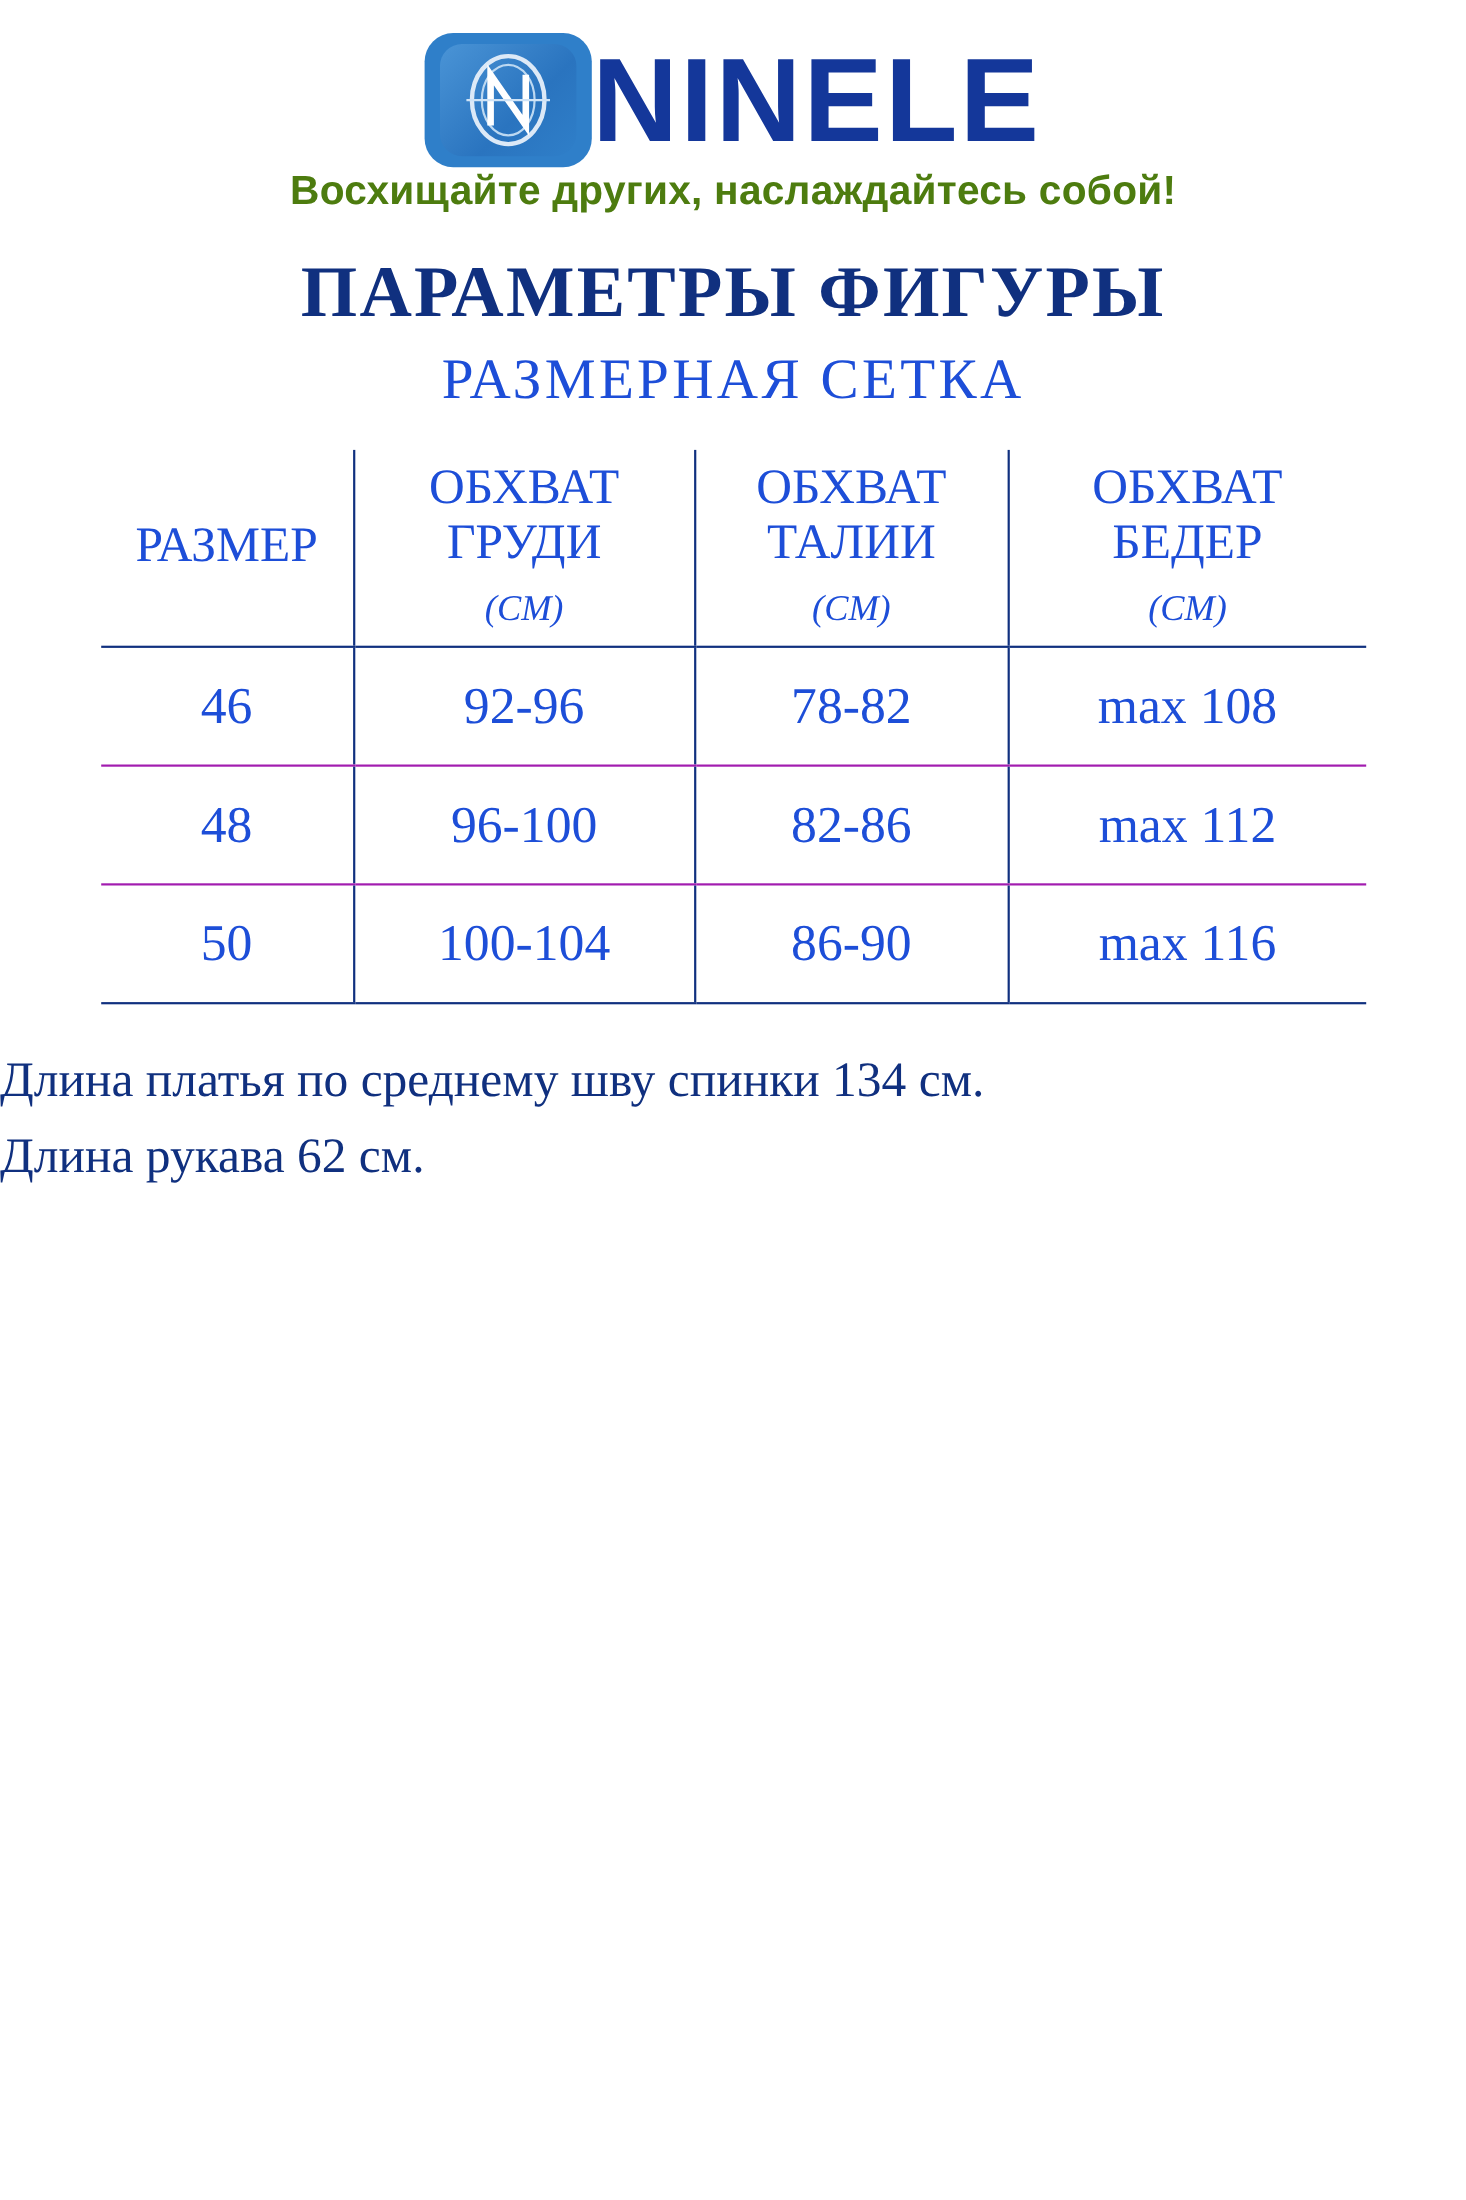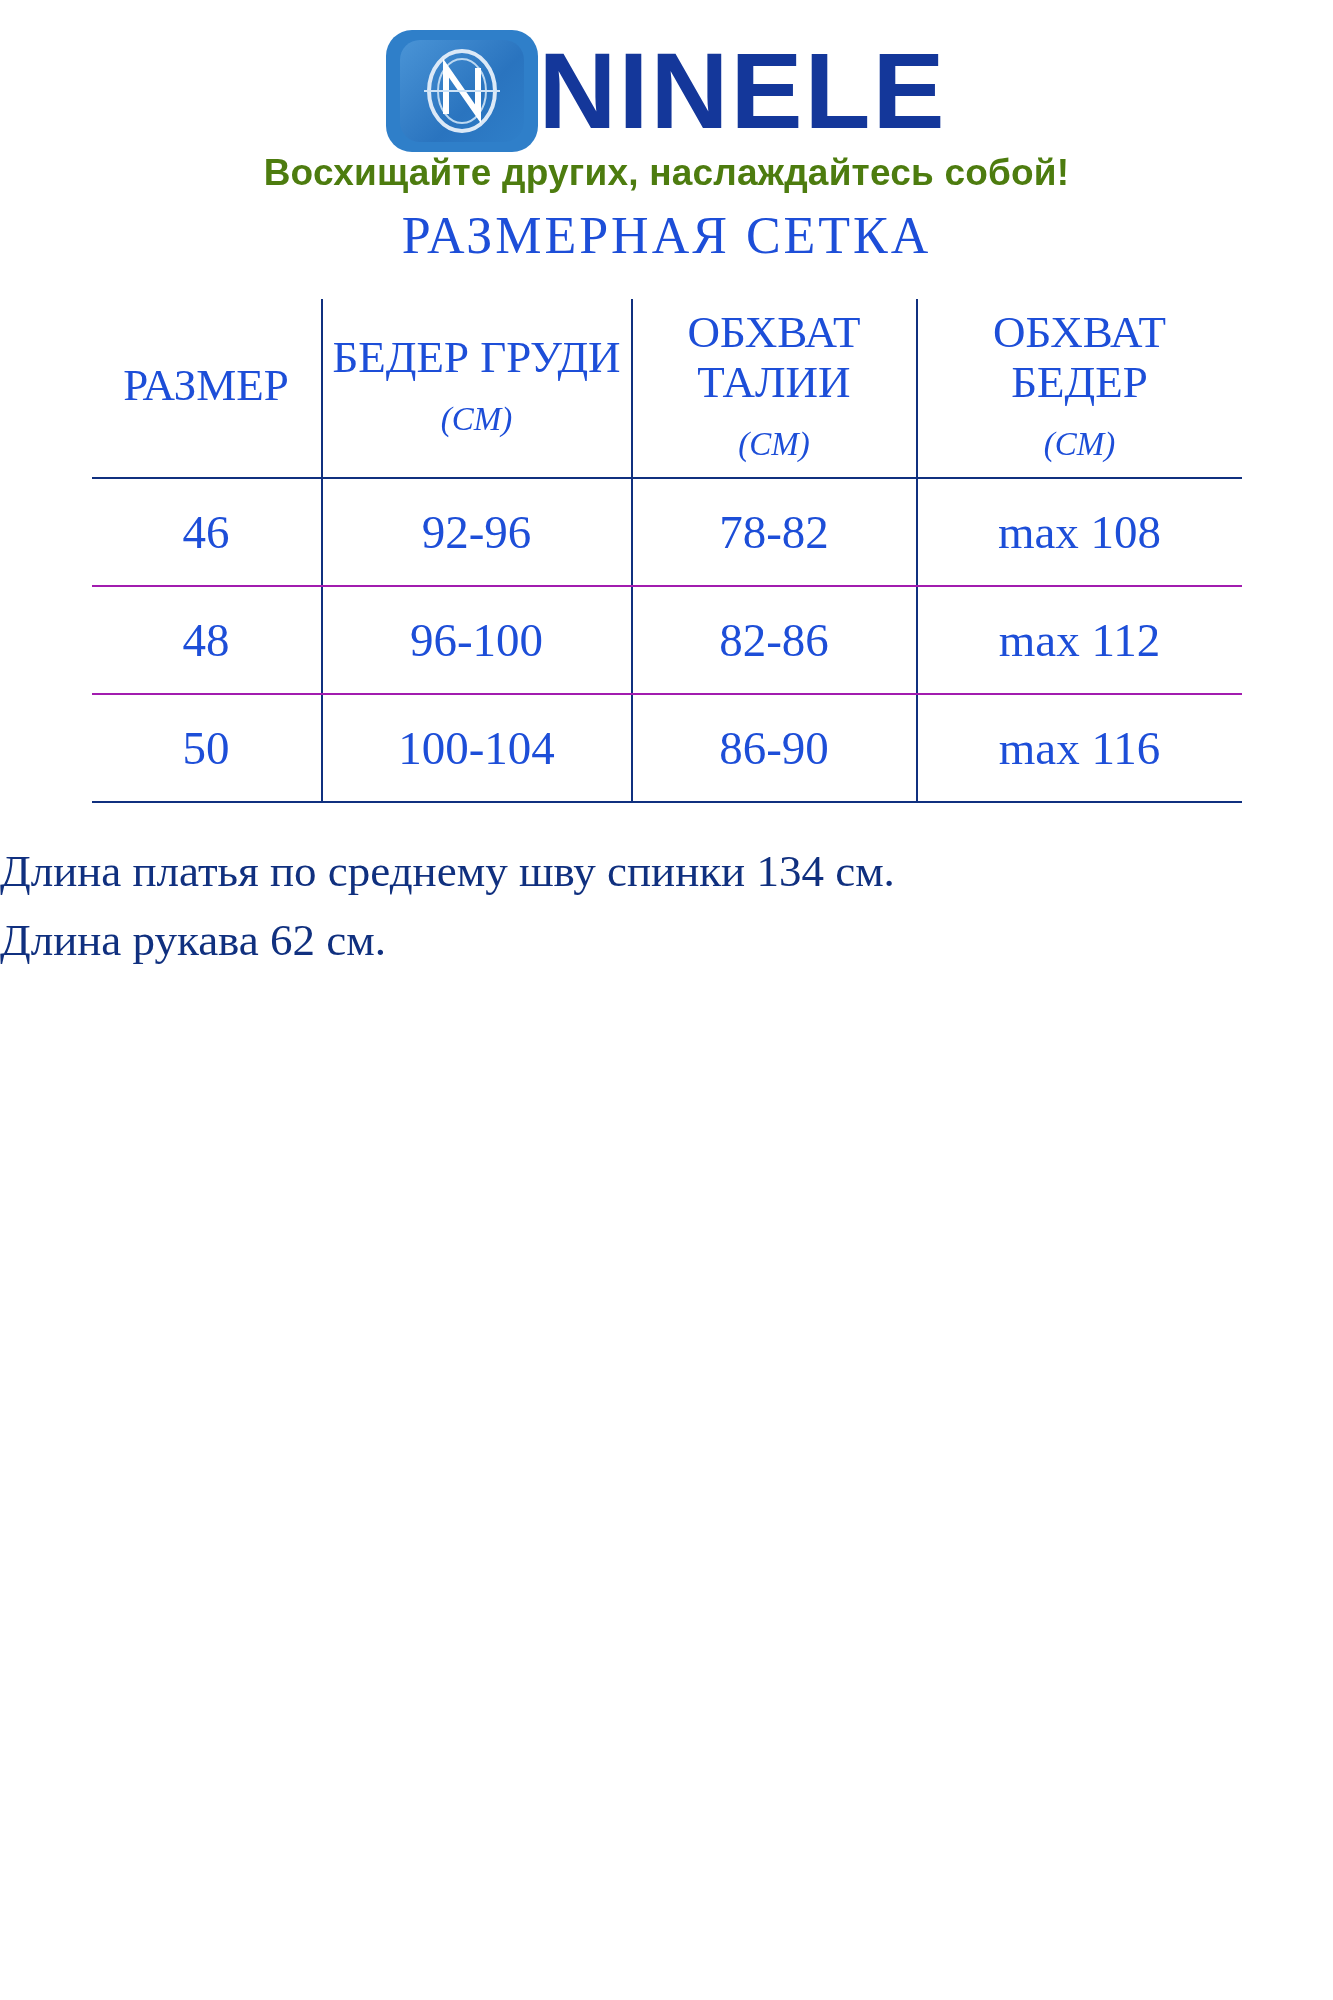--- a/index.html
+++ b/index.html
@@ -178,37 +178,38 @@
           <ellipse cx="52" cy="43" rx="24" ry="32" stroke="#bcd8f1" stroke-width="2" fill="none"></ellipse>
           <path d="M36 66 L36 20 L68 66 L68 20" stroke="#ffffff" stroke-width="6" fill="none" stroke-linejoin="miter" stroke-linecap="butt"></path>
           <path d="M14 43 L90 43" stroke="#cfe3f6" stroke-width="2"></path>
         </svg>
       </div>
       <div class="logo-word">NINELE</div>
     </div>
     <div class="tagline">Восхищайте других, наслаждайтесь собой!</div>
   </div>
 
+  <div class="title-main">ПАРАМЕТРЫ ФИГУРЫ</div>
   <div class="title-sub">РАЗМЕРНАЯ СЕТКА</div>
 
   <div class="table-wrap">
     <table class="size-table">
       <colgroup>
         <col class="col-size">
         <col class="col-bust">
         <col class="col-waist">
         <col class="col-hips">
       </colgroup>
       <thead>
         <tr>
           <th class="th-size">
             <span>РАЗМЕР</span>
           </th>
           <th>
-            <span>БЕДЕР ГРУДИ</span>
+            <span>ОБХВАТ ГРУДИ</span>
             <span class="unit">(СМ)</span>
           </th>
           <th>
             <span>ОБХВАТ ТАЛИИ</span>
             <span class="unit">(СМ)</span>
           </th>
           <th>
             <span>ОБХВАТ БЕДЕР</span>
             <span class="unit">(СМ)</span>
           </th>

